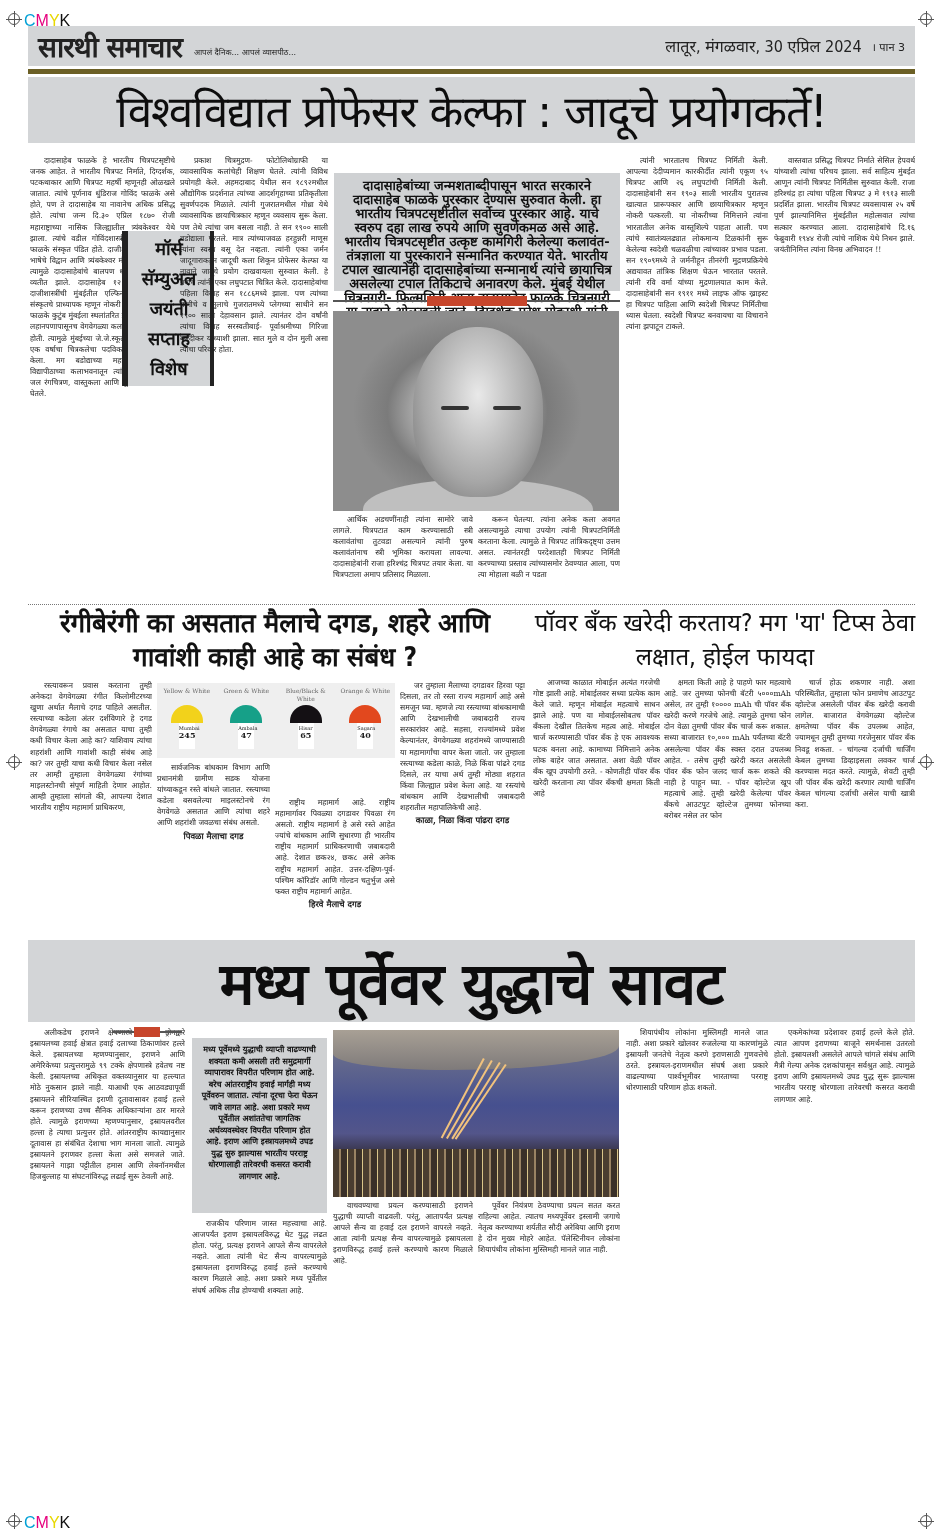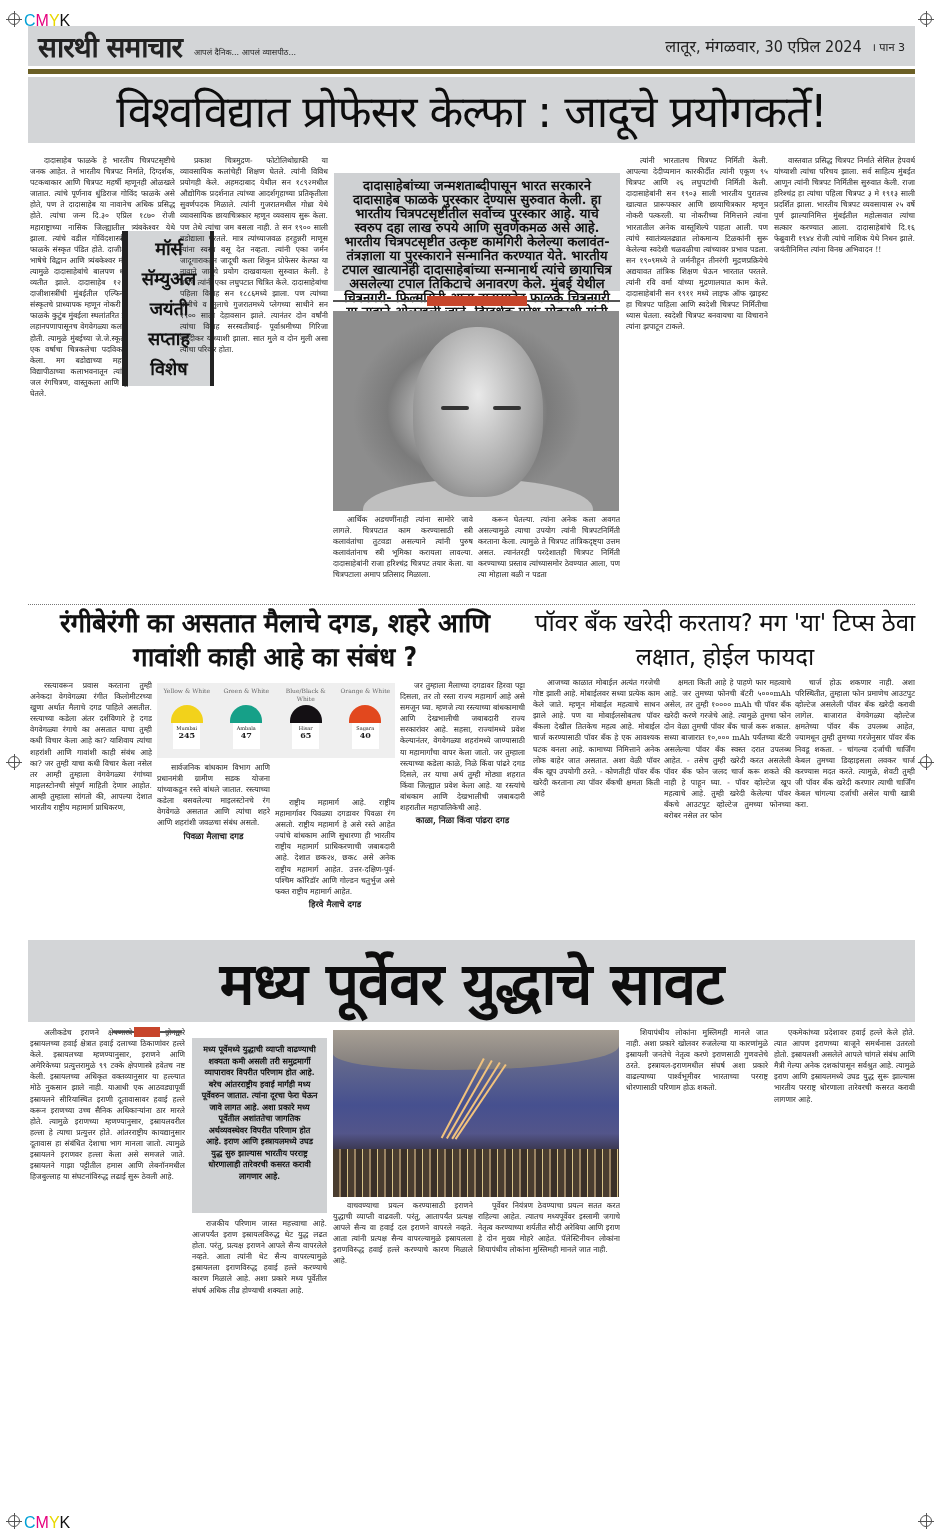--- a/index.html
+++ b/index.html
@@ -40,21 +40,21 @@
 
   .rule-dots{position:absolute;left:28px;top:604px;width:887px;border-top:1px dotted #777}
   .h2{position:absolute;font-family:"DejaVu Sans Condensed","DejaVu Sans",sans-serif;text-align:center;color:#111;line-height:34px}
   .h2a{left:40px;top:606px;width:470px;font-size:26px;font-weight:bold}
   .h2b{left:530px;top:606px;width:390px;font-size:24px}
 
   .stones{position:absolute;left:157px;top:683px;width:238px;height:75px;background:#efefef;display:flex;justify-content:space-around;padding-top:4px}
   .stone{width:50px;display:flex;flex-direction:column;align-items:center;font-family:"DejaVu Serif",serif}
   .stone .lbl{font-size:6px;line-height:8px;color:#666;text-align:center;height:18px}
   .stone .cap{width:32px;height:18px;border-radius:16px 16px 0 0}
-  .stone .body{width:27px;height:26px;background:#fff;font-size:5px;text-align:center;line-height:7px;padding-top:2px;color:#222}
+  .stone .body{width:16px;height:26px;background:#fff;font-size:5px;text-align:center;line-height:7px;padding-top:2px;color:#222}
   .stone .body b{display:block;font-size:8px}
 
   .war{background:linear-gradient(180deg,#8a8a8e 0%,#6b6f8c 12%,#46508f 45%,#53558a 62%,#3a3750 72%,#2a2530 100%)}
   .war .cloud{position:absolute;left:0;top:0;width:100%;height:40px;background:linear-gradient(180deg,#a8a095,#7e7a7a);border-radius:0 0 60% 40%}
   .war .trail{position:absolute;width:1.5px;height:90px;background:#f1c27d;transform-origin:top left}
   .war .city{position:absolute;left:0;bottom:0;width:100%;height:48px;background:repeating-linear-gradient(90deg,#4a3d30 0 6px,#9a8363 6px 8px,#3a3028 8px 14px,#d9c58a 14px 15px)}
 </style>
 </head>
 <body>
 

